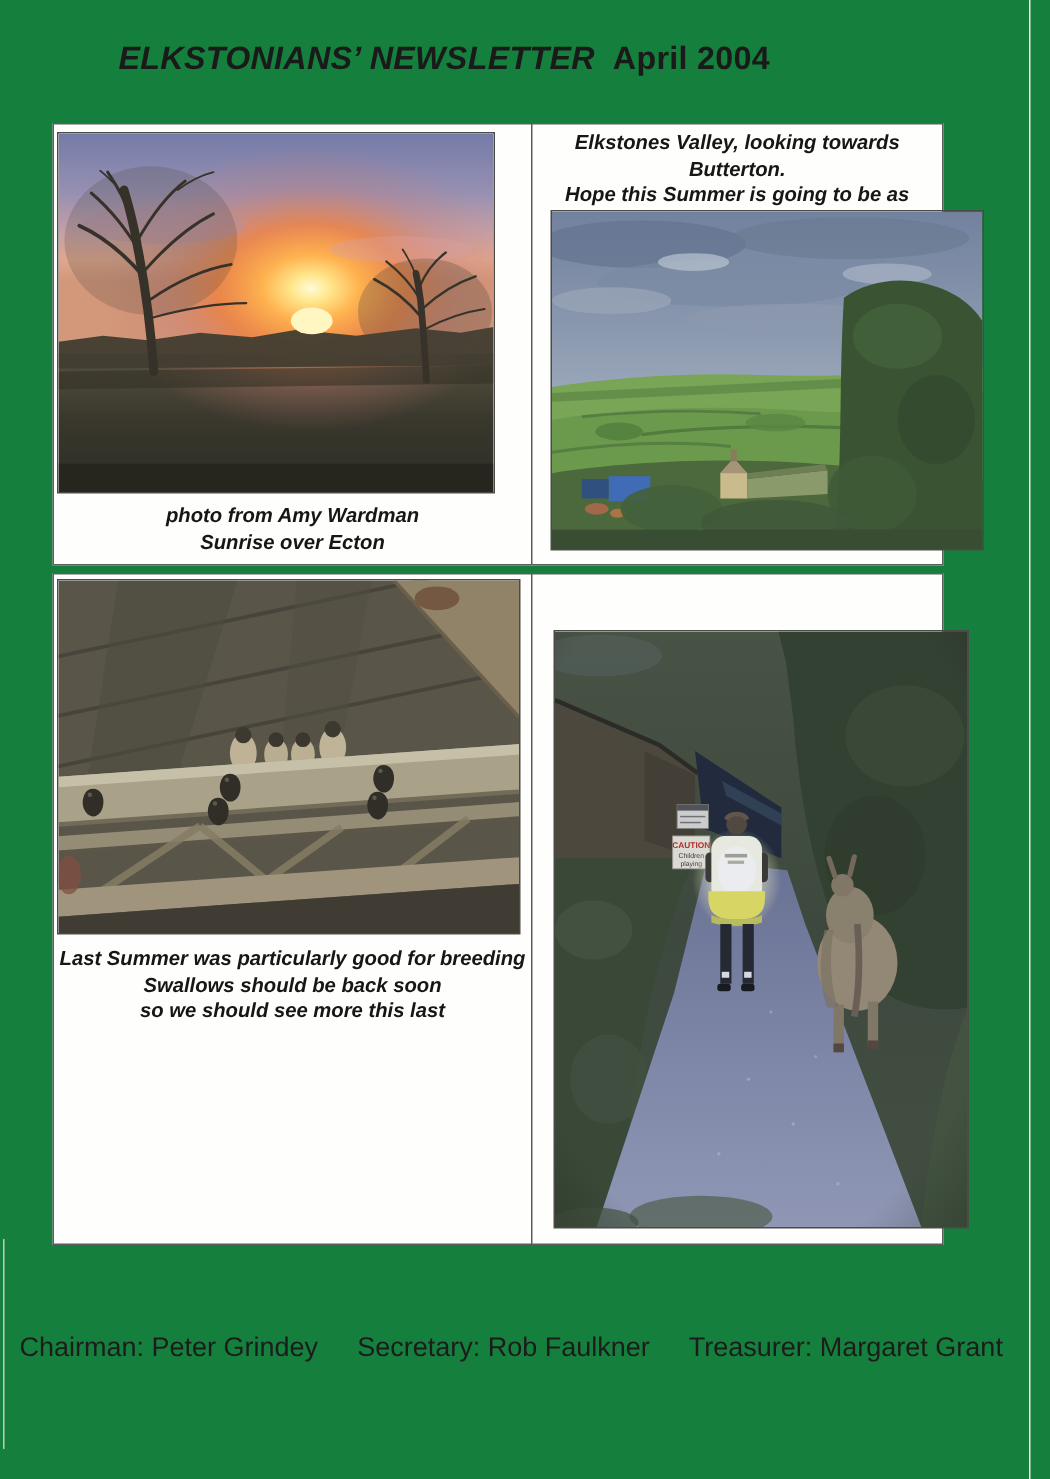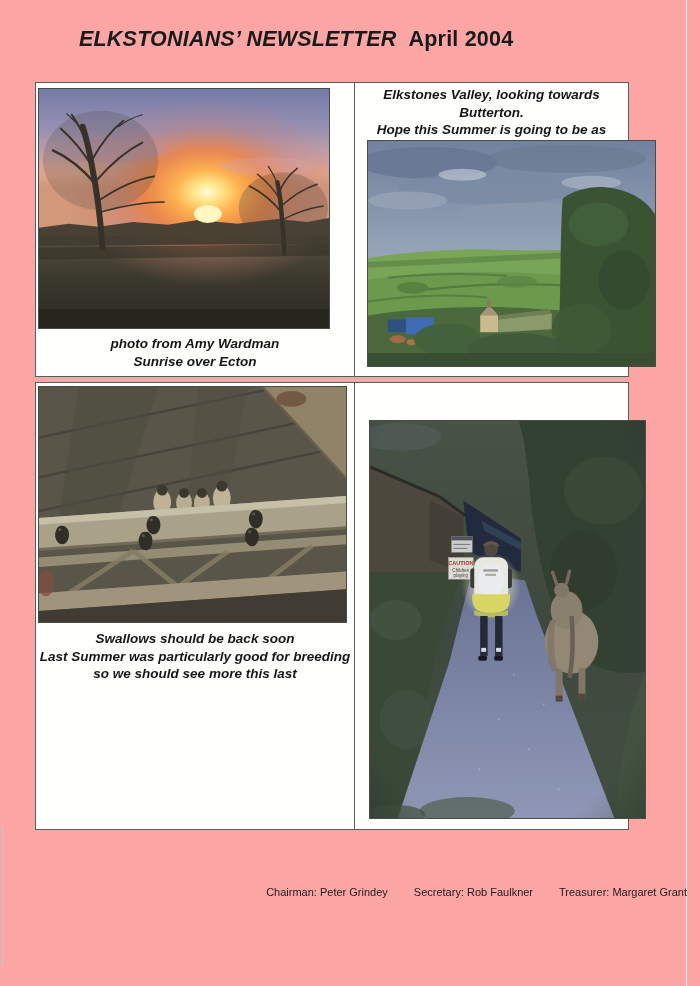--- a/index.html
+++ b/index.html
@@ -1,18 +1,18 @@
 <!DOCTYPE html>
 <html><head>
 <meta charset="utf-8">
 <style>
   html,body { margin:0; padding:0; background:#d8d8d8; }
   .page {
     position:relative; width:700px; height:986px; margin:0 auto;
-    background:#fca5a5; overflow:hidden;
+    background:#15803d; overflow:hidden;
     font-family:"Liberation Sans", sans-serif; color:#1a1a1a;
   }
   
   .scan-edge-left { position:absolute; left:2px; top:826px; width:1px; height:140px; background:#c6c6c6; }
   .scan-edge-right { position:absolute; left:686px; top:0; width:1px; height:986px; background:#ececea; }
 
   .title { position:absolute; left:79px; top:27px; font-size:21.5px; font-weight:bold; white-space:nowrap; letter-spacing:0.2px; }
   .title-main { font-style:italic; margin-right:12px; }
   .title-date { font-style:normal; }
 
@@ -31,22 +31,22 @@
   .cap-swallows { top:247px; }
   .cap-tailpiece { top:25px;margin-top:12px; }
 
   .photo { position:absolute; overflow:hidden; border:1px solid #4a4a46; box-sizing:border-box; }
   .photo svg { display:block; width:100%; height:100%; }
   .photo-sunrise  { left:2px;  top:5px;  width:292px; height:241px; }
   .photo-valley   { left:12px; top:57px; width:289px; height:227px; }
   .photo-swallows { left:2px;  top:3px;  width:309px; height:237px; }
   .photo-tailpiece{ left:14px; top:37px; width:277px; height:399px; }
 
-  .footer { position:absolute; left:0; right:0; top:885px; text-align:right;
-    font-size:11px; line-height:1.45; color:#1c1c1c; }
+  .footer { position:absolute; left:0; right:0; top:885px; text-align:left;
+    font-size:18px; line-height:1.45; color:#1c1c1c; }
   .footer-seg { margin:0 13px; white-space:nowrap; }
 </style>
 </head>
 <body>
 
 <div class="page">
 
   <div class="scan-edge-left"></div>
   <div class="scan-edge-right"></div>
 
@@ -237,22 +237,22 @@
               <circle cx="21" cy="144" r="1.5"></circle>
                 <circle cx="113" cy="134" r="1.5"></circle>
               <circle cx="105" cy="150" r="1.5"></circle>
                 <circle cx="216" cy="128" r="1.5"></circle>
               <circle cx="212" cy="146" r="1.5"></circle>
             </g>
             <rect x="0" y="0" width="309" height="237" fill="#544f45" opacity="0.12"></rect>
           </svg>
         </div>
         <div class="caption cap-swallows">
+          <div>Last Summer was particularly good for breeding</div>
           <div>Swallows should be back soon</div>
-          <div>Last Summer was particularly good for breeding</div>
           <div>so we should see more this last</div>
         </div>
       </div>
 
       <div class="cell cell-r">
         <div class="caption cap-tailpiece">Tailpiece ?</div>
         <div class="photo photo-tailpiece">
           <svg viewBox="0 0 277 399" preserveAspectRatio="none">
             <defs>
               <linearGradient id="tDusk" x1="0" y1="0" x2="0" y2="1">

